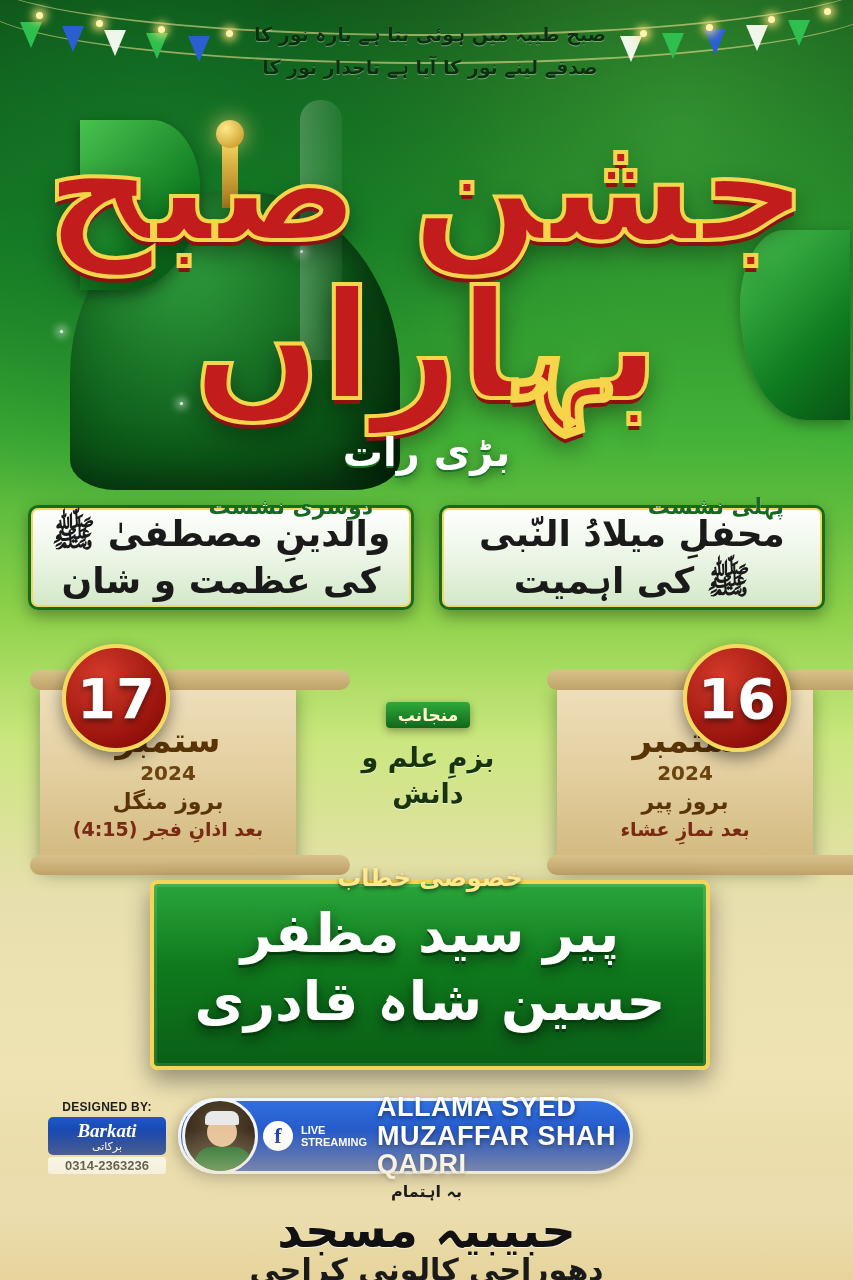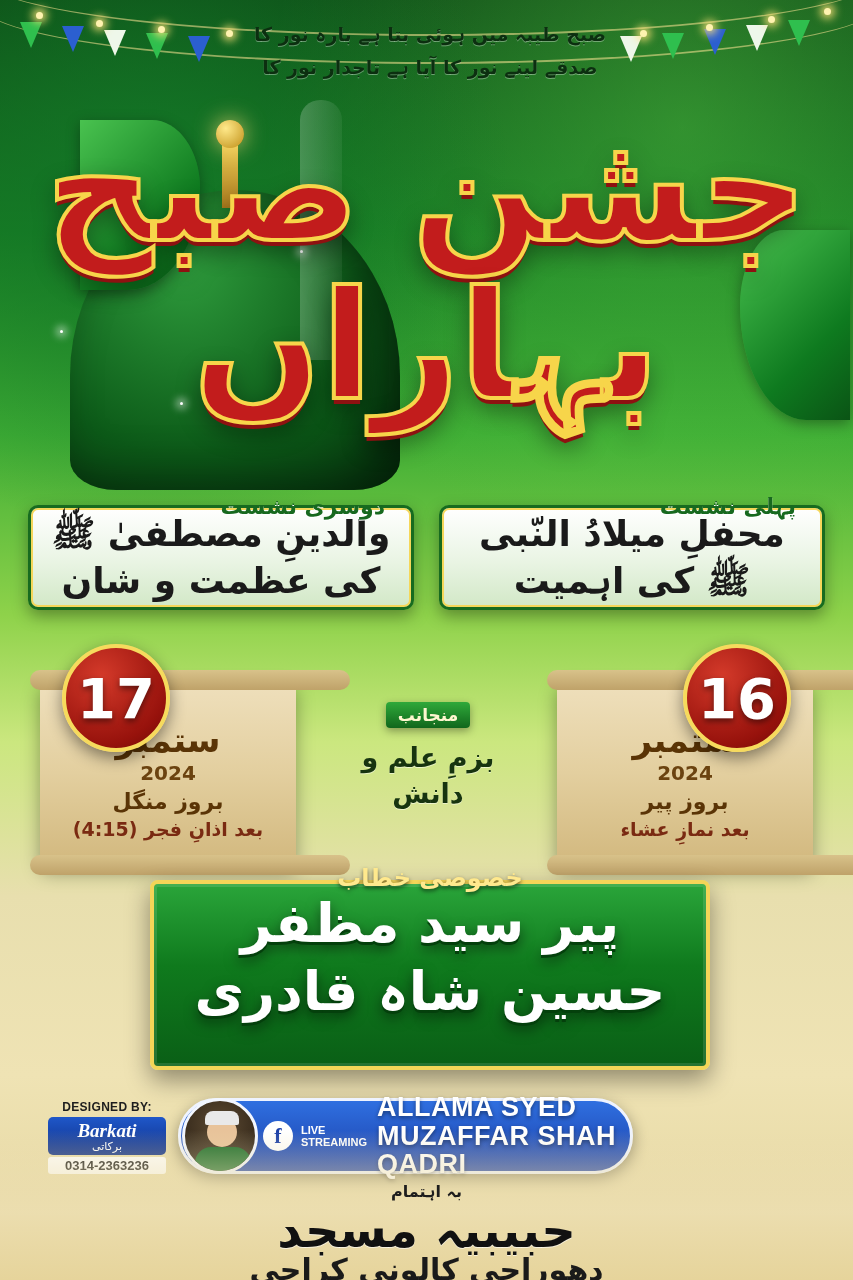--- a/index.html
+++ b/index.html
@@ -138,21 +138,21 @@
     position: relative;
     width: 386px; height: 105px;
     background: linear-gradient(180deg, #ffffff, #e9f4e3 55%, #d2e8c7);
     border: 3px solid #176b1f;
     border-radius: 10px;
     box-shadow: 0 6px 16px rgba(0,0,0,0.35), inset 0 0 0 2px #f5d75a;
     display: flex; align-items: center; justify-content: center;
     direction: rtl;
   }
   .session .s-label {
-    position: absolute; top: -14px; right: 26px;
+    position: absolute; top: -14px; right: 38px;
     font-family: "DejaVu Sans", sans-serif;
     font-size: 22px; font-weight: bold;
     color: #17691f;
     text-shadow: 0 1px 0 #fff;
   }
   .session .s-text {
     font-family: "DejaVu Sans", sans-serif;
     font-size: 36px; font-weight: bold;
     color: #1a1a1a;
     padding: 0 14px; text-align: center; line-height: 1.3;
@@ -235,20 +235,21 @@
 
   
   .speaker {
     position: absolute; top: 880px; left: 150px;
     width: 560px; height: 190px;
     background: linear-gradient(180deg, #2aa53a, #0f7a1d 45%, #0a5f16);
     border: 4px solid #f4d558;
     border-radius: 8px;
     box-shadow: 0 10px 24px rgba(0,0,0,0.4), inset 0 0 0 3px rgba(255,255,255,0.12);
     direction: rtl; text-align: center;
+    padding-top: 10px;
   }
   .speaker .khitab {
     font-family: "DejaVu Sans", sans-serif;
     font-size: 24px; font-weight: bold; color: #ffe98d;
     position: absolute; top: -20px; left: 0; right: 0;
     text-shadow: 0 2px 4px rgba(0,0,0,0.6);
   }
   .speaker .title-line {
     font-family: "DejaVu Sans", sans-serif;
     font-size: 22px; font-weight: bold; color: #fdf6c8;
@@ -412,20 +413,21 @@
   <div class="sideflag" style="left:80px;top:120px;width:120px;height:170px;border-radius:0 40% 60% 0;"></div>
   <div class="sideflag" style="left:740px;top:230px;width:110px;height:190px;border-radius:40% 0 0 60%;"></div>
 
   <div class="couplet">
     <div>صبح طیبہ میں ہوئی بتا ہے بارہ نور کا</div>
     <div>صدقے لینے نور کا آیا ہے تاجدار نور کا</div>
   </div>
 
   <div class="title-wrap">
     <div class="title-main">جشن صبح بہاراں</div>
+    <div class="title-sub">بڑی رات</div>
   </div>
 
   <div class="sessions">
     <div class="session">
       <div class="s-label">پہلی نشست</div>
       <div class="s-text">محفلِ میلادُ النّبی ﷺ کی اہمیت</div>
     </div>
     <div class="session">
       <div class="s-label">دوسری نشست</div>
       <div class="s-text">والدینِ مصطفیٰ ﷺ کی عظمت و شان</div>

